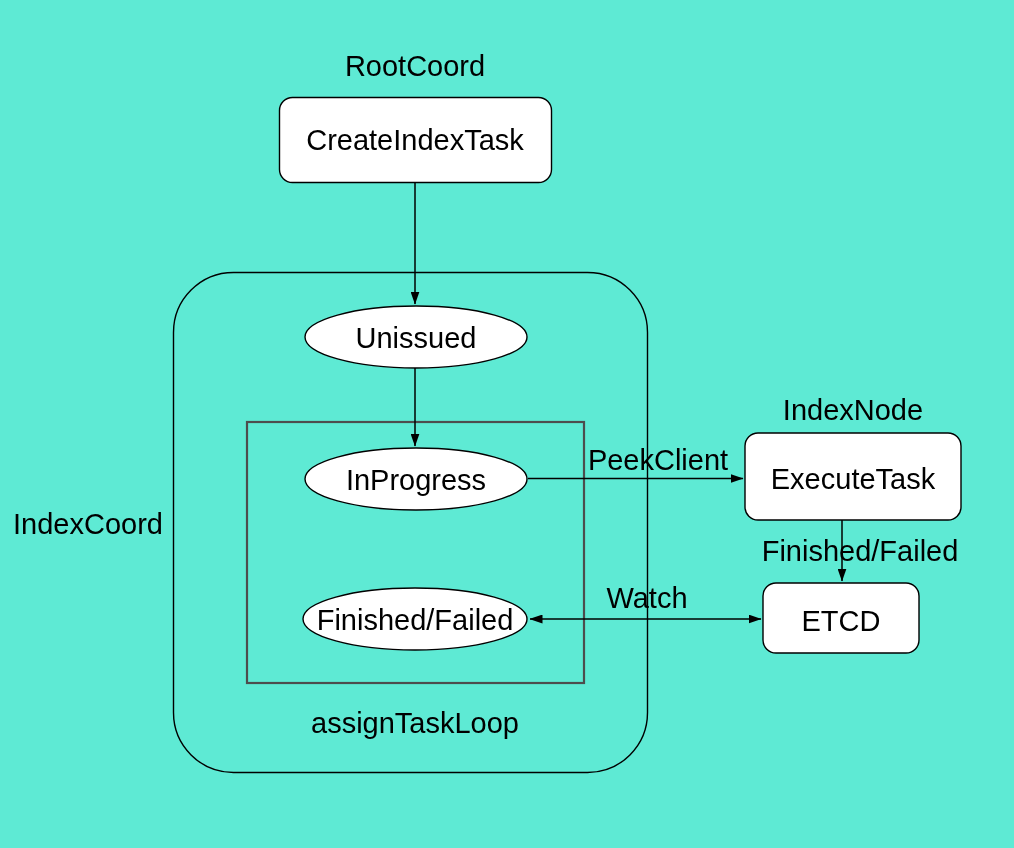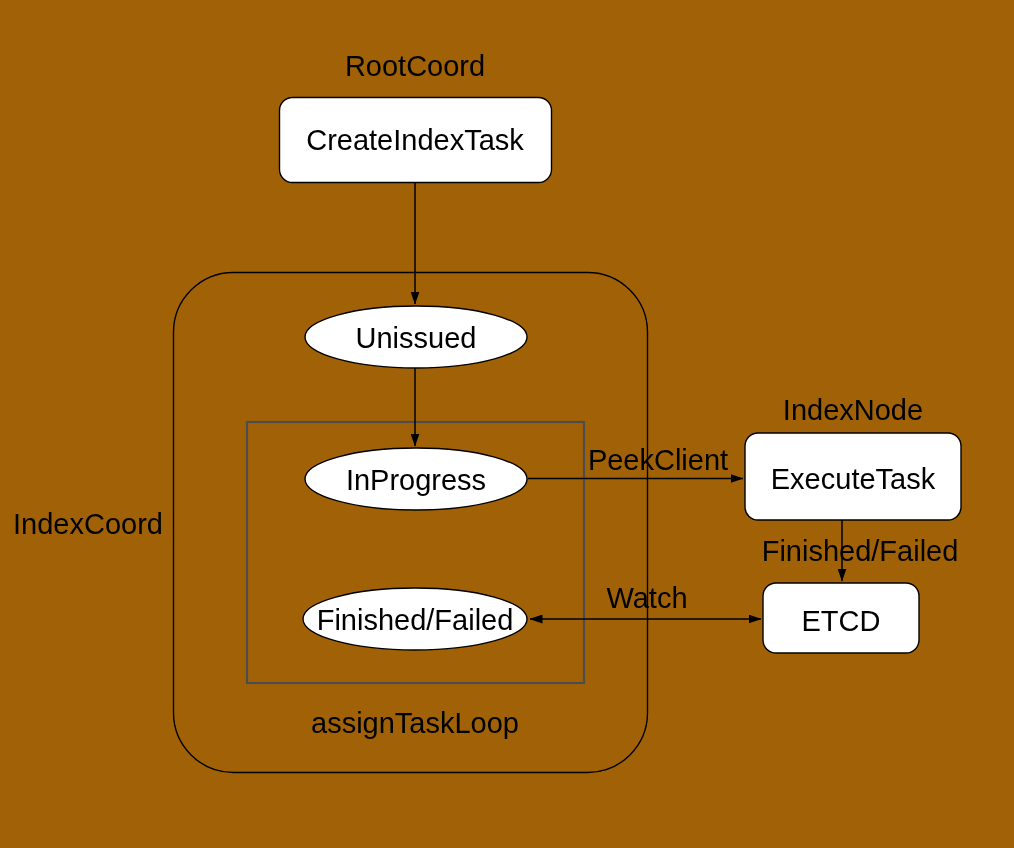--- a/index.html
+++ b/index.html
@@ -4,21 +4,21 @@
 <style>
   html, body {
     margin: 0;
     padding: 0;
     background: #ffffff;
   }
   .canvas {
     position: relative;
     width: 1014px;
     height: 848px;
-    background: #a16207;
+    background: #5eead4;
     overflow: hidden;
   }
   svg {
     display: block;
   }
   .diagram-text {
     font-family: "Liberation Sans", sans-serif;
     font-size: 29px;
     fill: #000000;
   }

